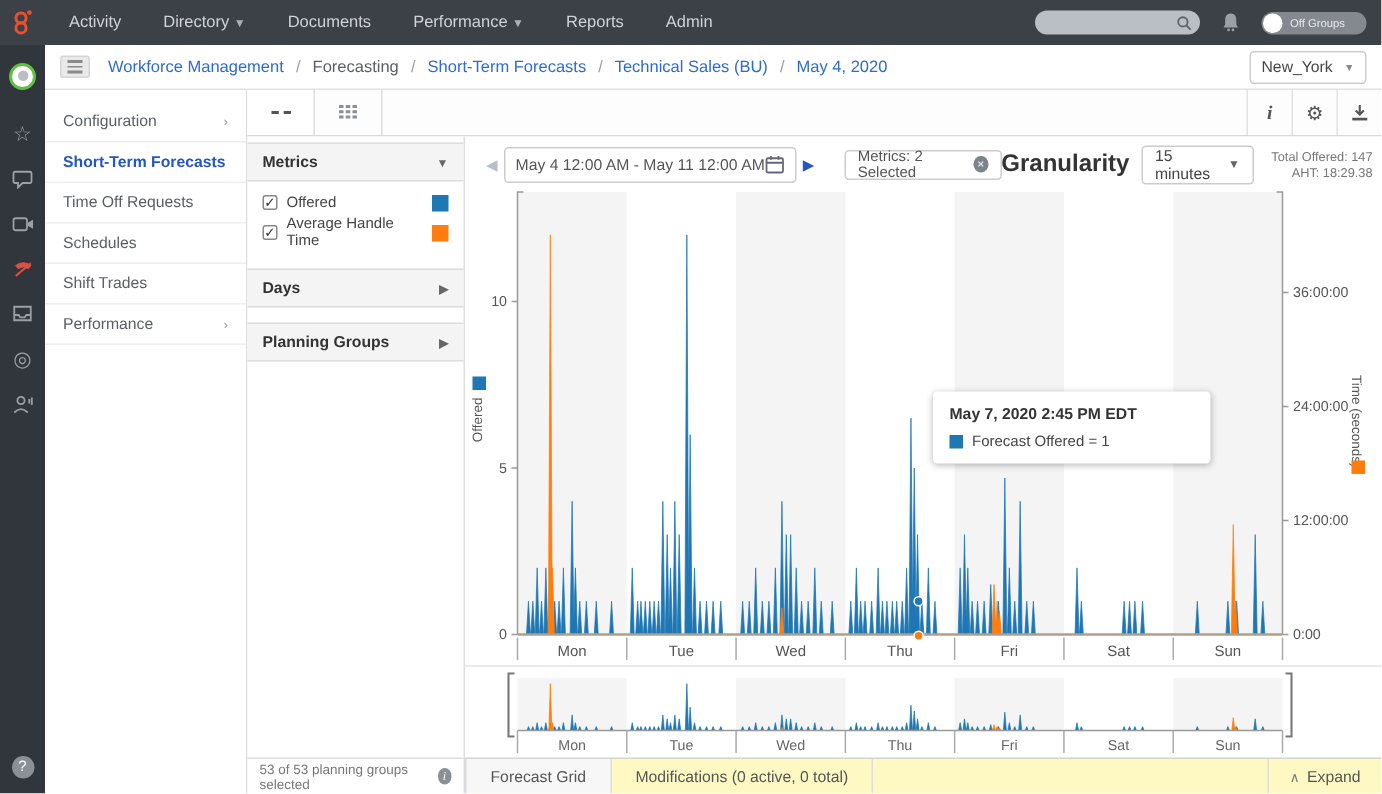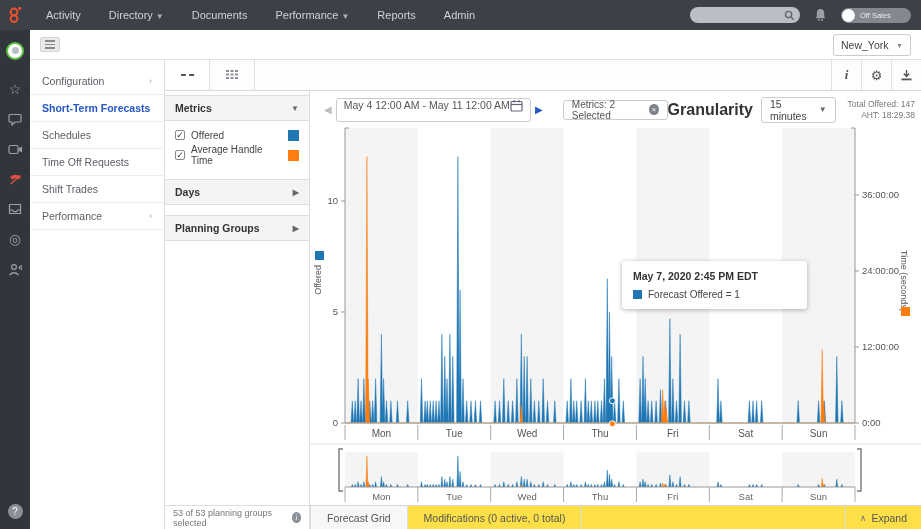--- a/index.html
+++ b/index.html
@@ -60,21 +60,21 @@
   .checkbox{width:10px;height:10px;border:1px solid #888;border-radius:2px;font-size:9px;line-height:9px;color:#333;text-align:center;background:#fff}
   .check-label{font-size:10px;color:#444;flex:1}
   .swatch{width:11px;height:11px}
   #panel-footer{left:165px;top:505px;width:145px;height:24px;background:#fff;border-top:1px solid #ddd;border-right:1px solid #ddd;display:flex;align-items:center;padding:0 8px;gap:4px;font-size:9px;color:#777}
   .info-circle{width:11px;height:11px;border-radius:50%;background:#8a9096;color:#fff;font-size:8px;font-style:italic;display:inline-flex;align-items:center;justify-content:center;font-family:"Liberation Serif",serif}
 
   
   #chart-toolbar{left:310px;top:91px;width:611px;height:37px;background:#fff;display:flex;align-items:center;padding-left:10px}
   .arrow-btn{font-size:10px;color:#b9bfc4;padding:0 4px;cursor:pointer}
   .arrow-btn.next{color:#2457c5}
-  #date-input{width:225px;height:24px;border:1px solid #ccc;border-radius:3px;display:flex;justify-content:space-between;padding:0 7px;font-size:10.5px;color:#555;background:#fff}
+  #date-input{width:225px;height:24px;border:1px solid #ccc;border-radius:3px;display:flex;align-items:center;justify-content:space-between;padding:0 7px;font-size:10.5px;color:#555;background:#fff}
   #metrics-chip{margin-left:16px;height:20px;border:1px solid #ccc;border-radius:3px;display:flex;align-items:center;gap:5px;padding:0 8px;font-size:10px;color:#555;background:#fff;cursor:pointer}
   .chip-x{width:11px;height:11px;border-radius:50%;background:#7d838a;color:#fff;font-size:8px;display:flex;align-items:center;justify-content:center}
   #granularity-label{margin-left:auto;font-weight:bold;font-size:16px;color:#333}
   #granularity-select{margin-left:8px;width:84px;height:26px;border:1px solid #ccc;border-radius:3px;display:flex;align-items:center;justify-content:space-between;padding:0 8px;font-size:10.5px;color:#444;background:#fff;cursor:pointer}
   #totals{margin-left:12px;margin-right:6px;text-align:right;font-size:8.5px;color:#777;line-height:11px;white-space:nowrap}
 
   
   #chart-wrap{left:310px;top:125px;width:611px;height:380px}
   .axis-title{position:absolute;font-size:9px;color:#555;white-space:nowrap}
   #left-axis-title{left:313px;top:265px;transform:rotate(180deg);writing-mode:vertical-rl}
@@ -83,21 +83,21 @@
   #left-axis-swatch{left:315px;top:251px}
   #right-axis-swatch{left:901px;top:307px}
 
   
   #tooltip{left:622px;top:261px;width:185px;background:#fff;border-radius:3px;box-shadow:0 1px 5px rgba(0,0,0,.3);padding:9px 11px;z-index:3}
   #tooltip-title{font-weight:bold;font-size:10.5px;color:#333;margin-bottom:7px}
   .tip-row{display:flex;align-items:center;gap:6px;font-size:10px;color:#444;margin-top:3px}
   .tip-swatch{width:9px;height:9px}
 
   
-  #bottombar{left:310px;top:505px;width:611px;height:24px;background:#fde047;border-top:1px solid #d5d5d5;display:flex;align-items:stretch}
+  #bottombar{left:310px;top:505px;width:611px;height:24px;background:#fef9c3;border-top:1px solid #d5d5d5;display:flex;align-items:stretch}
   .bottom-tab{display:flex;align-items:center;padding:0 16px;font-size:10.5px;color:#555;border-right:1px solid #ddd;cursor:pointer}
   .bottom-tab:first-child{border-left:1px solid #ddd;background:#f7f7f7}
   #expand-btn{margin-left:auto;display:flex;align-items:center;gap:5px;padding:0 14px;border-left:1px solid #ddd;font-size:10.5px;color:#555;cursor:pointer}
   .expand-caret{font-size:9px;color:#777}
   svg text{font-family:"Liberation Sans",sans-serif}
 </style>
 </head>
 <body>
 
 <div id="topnav" class="abs">
@@ -123,21 +123,21 @@
           <line x1="7.6" y1="7.6" x2="10.6" y2="10.6" stroke="#60666c" stroke-width="1.4"></line>
         </svg>
     </div>
     <svg width="13" height="14" viewBox="0 0 14 15">
         <path d="M7 1 C4.3 1 3 3 3 5.5 V9 L1.8 11 H12.2 L11 9 V5.5 C11 3 9.7 1 7 1 Z" fill="#9aa0a6"></path>
         <circle cx="5.4" cy="12.8" r="1" fill="#9aa0a6"></circle>
         <circle cx="8.6" cy="12.8" r="1" fill="#9aa0a6"></circle>
       </svg>
     <div id="toggle">
       <div id="toggle-knob"></div>
-      <span id="toggle-label">Off Sales</span>
+      <span id="toggle-label">Off Groups</span>
     </div>
   </div>
 </div>
 
 <div id="rail" class="abs">
   <div id="avatar"></div>
   <div class="rail-icon" style="font-size:14px">☆</div>
   <div class="rail-icon">
     <svg width="14" height="13" viewBox="0 0 14 13">
         <path d="M2 1.5 H12 A1 1 0 0 1 13 2.5 V8 A1 1 0 0 1 12 9 H7 L4 12 V9 H2 A1 1 0 0 1 1 8 V2.5 A1 1 0 0 1 2 1.5 Z" fill="none" stroke="#9aa0a6" stroke-width="1.2"></path>
@@ -171,39 +171,50 @@
   </div>
   <div id="help-badge">?</div>
 </div>
 
 <div id="crumbbar" class="abs">
   <div id="hamburger">
       <span></span>
       <span></span>
       <span></span>
     </div>
+  <div>
+    <span class="crumb-link">Workforce Management</span>
+    <span class="crumb-sep">/</span>
+    <span class="crumb-plain">Forecasting</span>
+    <span class="crumb-sep">/</span>
+    <span class="crumb-link">Short-Term Forecasts</span>
+    <span class="crumb-sep">/</span>
+    <span class="crumb-link">Technical Sales (BU)</span>
+    <span class="crumb-sep">/</span>
+    <span class="crumb-link">May 4, 2020</span>
+  </div>
   <div id="tz-select">
     <span>New_York</span>
     <span class="caret">▼</span>
   </div>
 </div>
 
 <div id="sidebar" class="abs">
   <div class="side-item">
       <span>Configuration</span>
       <span class="side-arrow">›</span>
     </div>
   <div class="side-item active">
       <span>Short-Term Forecasts</span>
     </div>
   <div class="side-item">
+      <span>Time Off Requests</span>
+    </div>
+  <div class="side-item">
       <span>Schedules</span>
-    </div>
-  <div class="side-item">
-      <span>Time Off Requests</span>
     </div>
   <div class="side-item">
       <span>Shift Trades</span>
     </div>
   <div class="side-item">
       <span>Performance</span>
       <span class="side-arrow">›</span>
     </div>
 </div>
 

